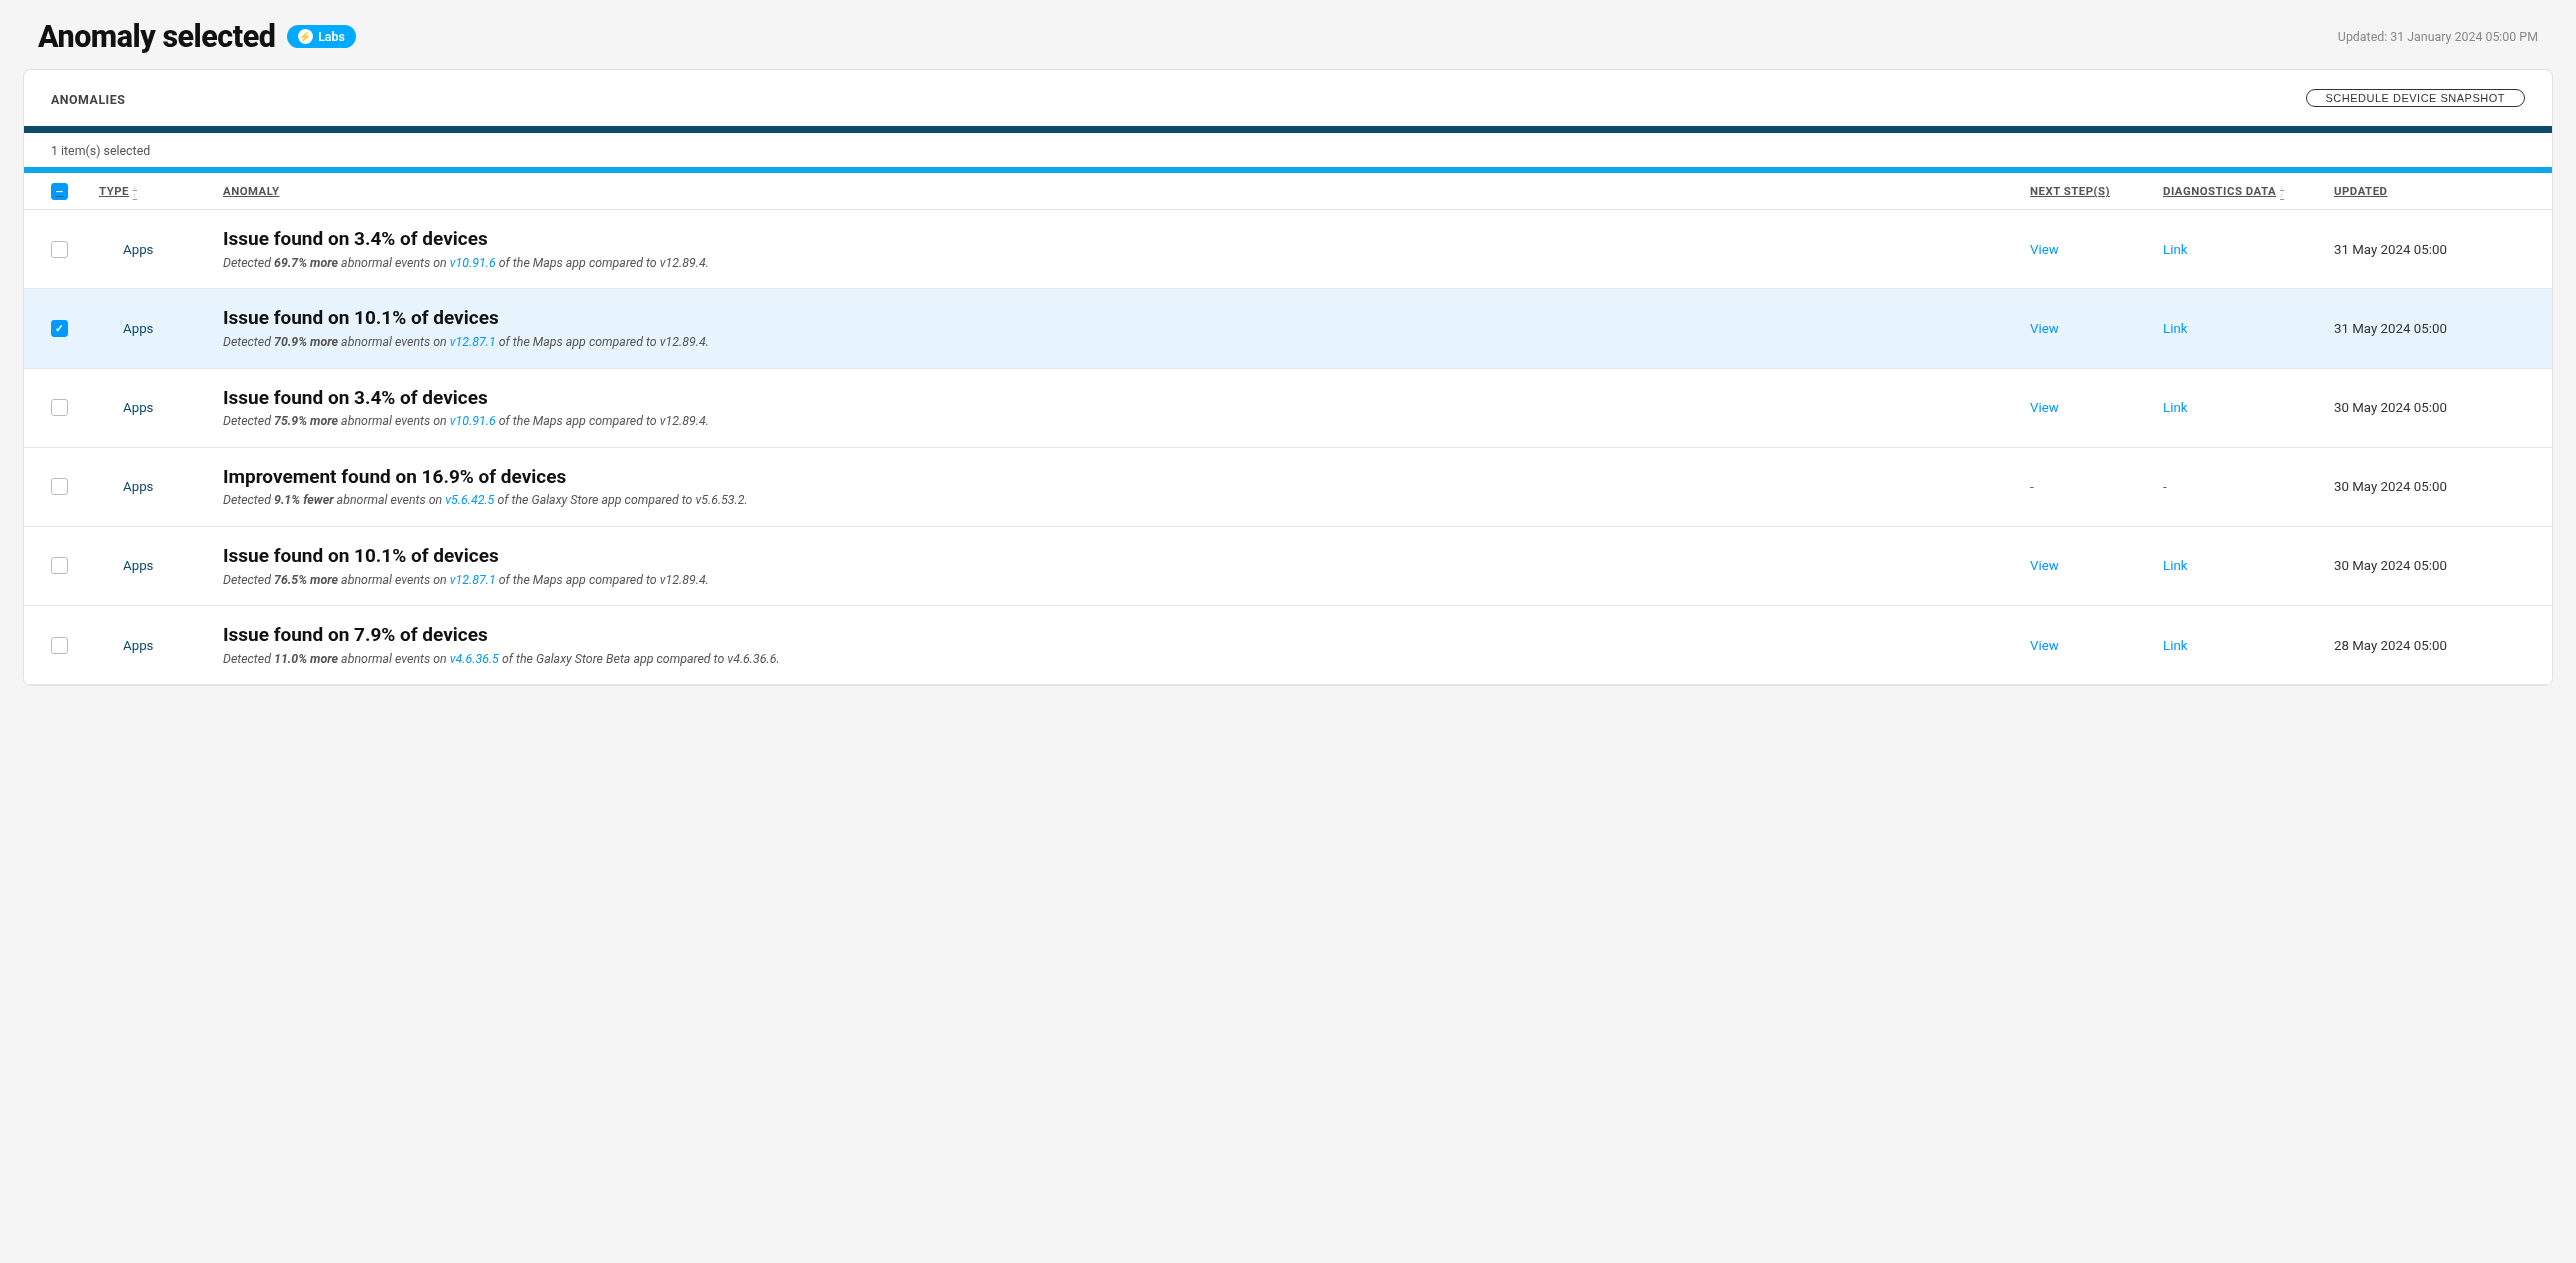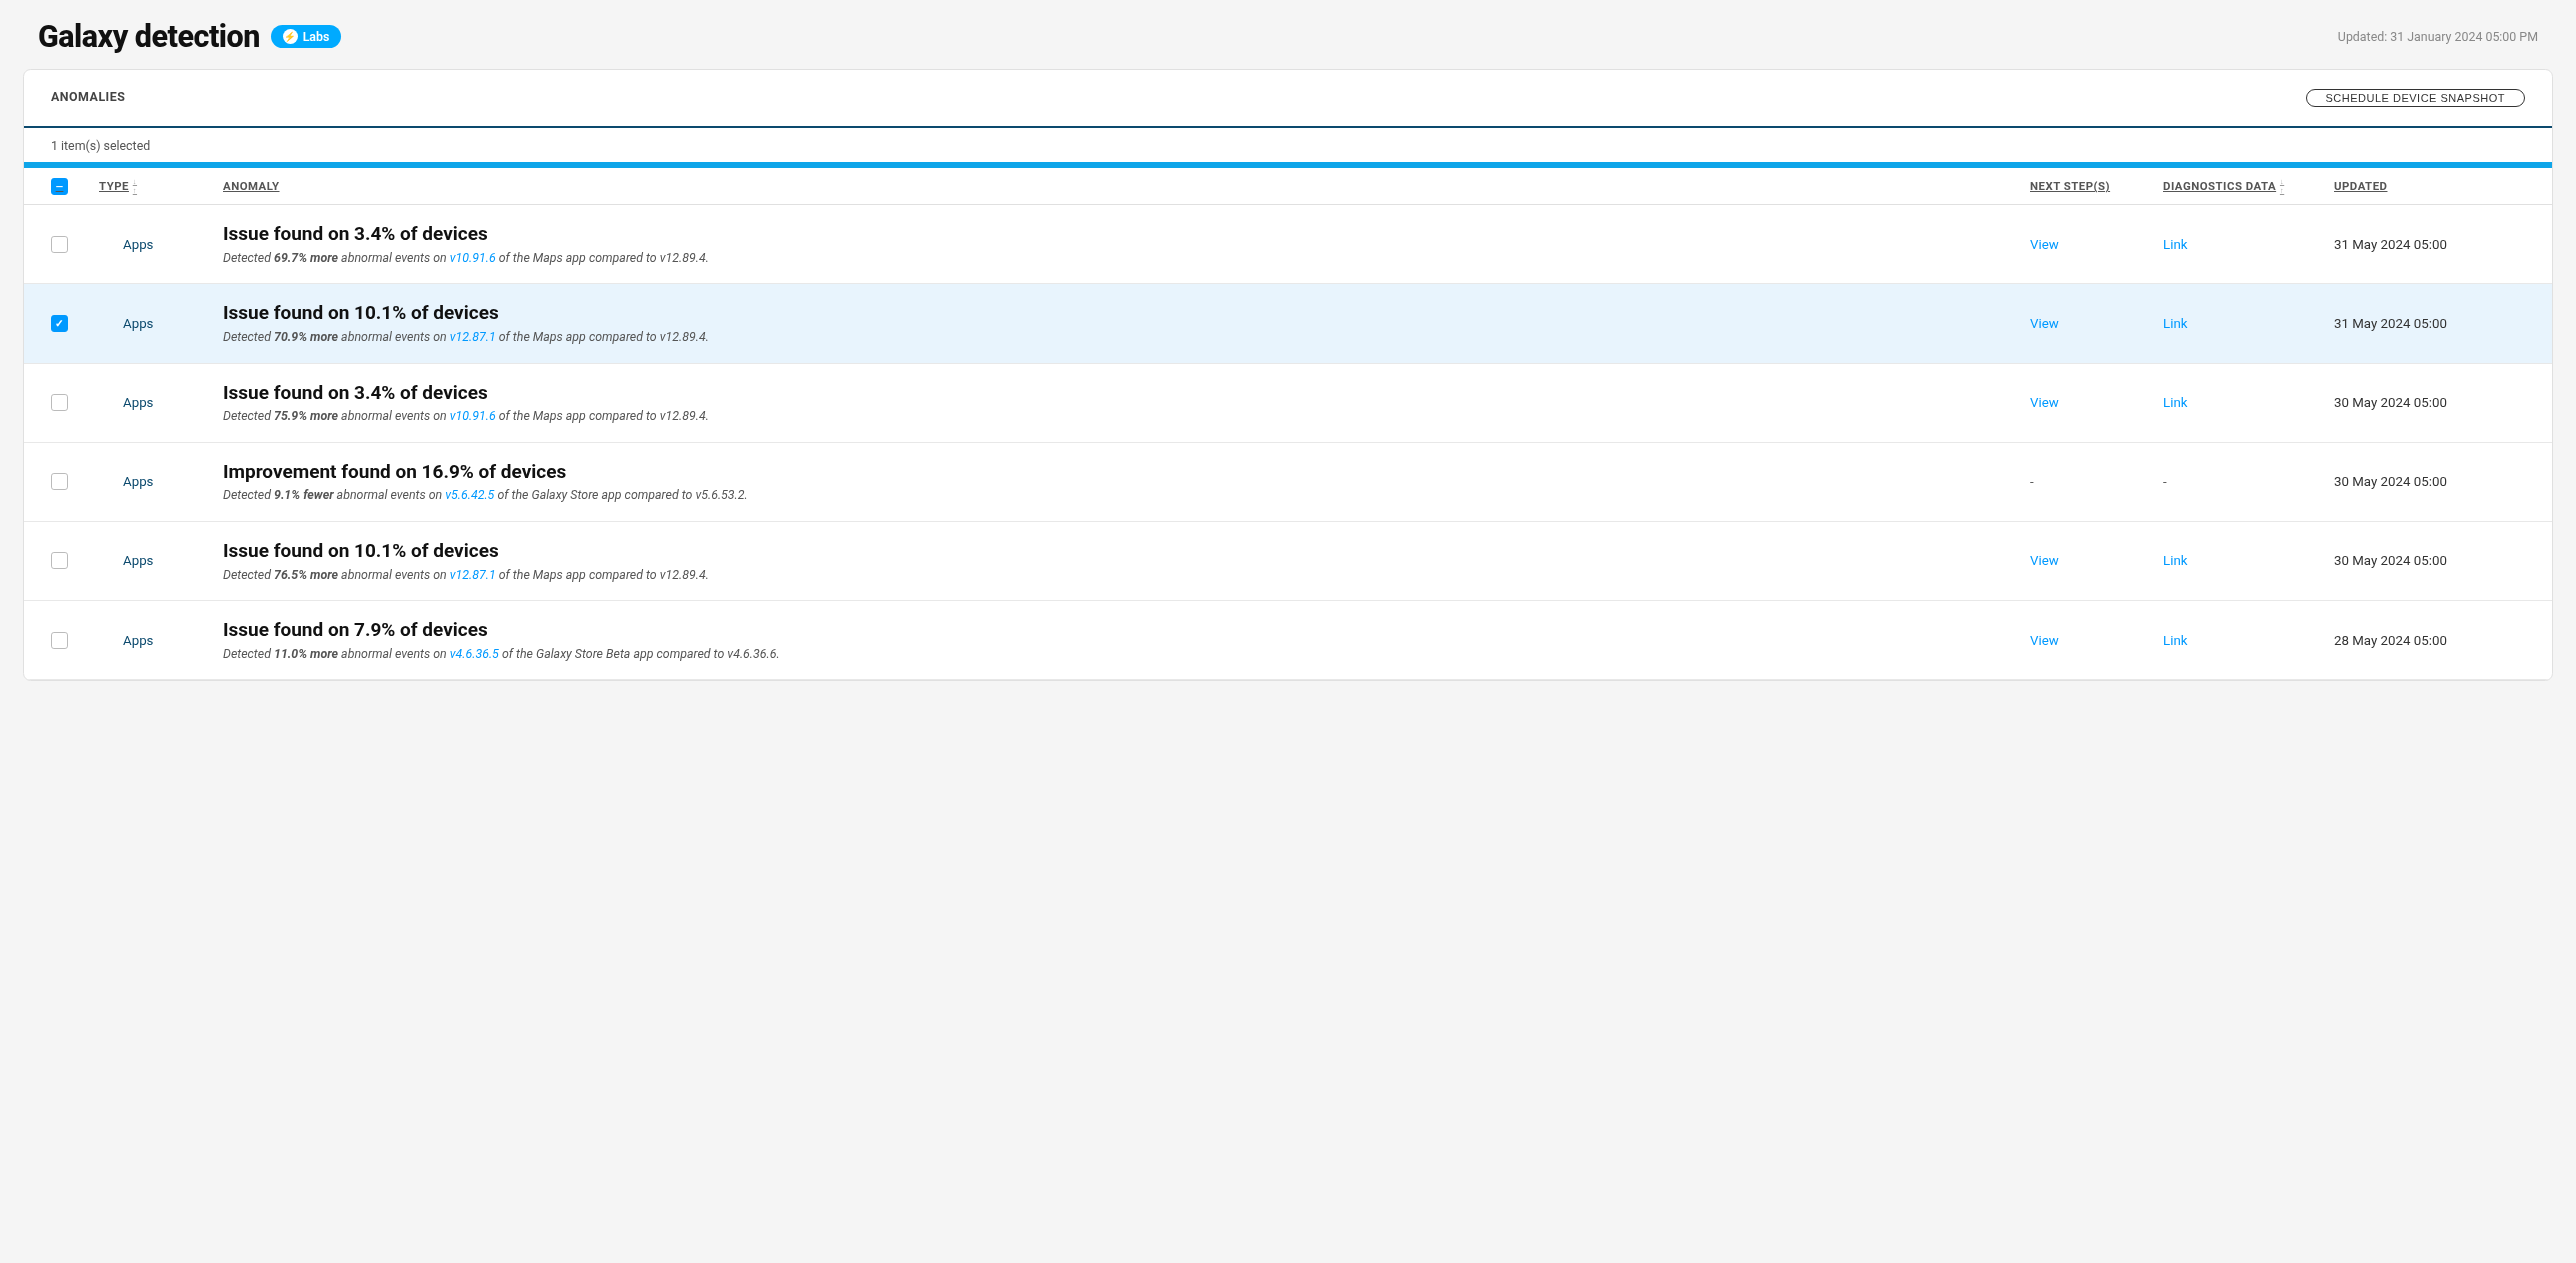--- a/index.html
+++ b/index.html
@@ -56,24 +56,24 @@
     }
     .main-card {
       margin: 0 23px 23px 23px;
       background: white;
       border-radius: 7.6px;
       border: 1px solid #e0e0e0;
       overflow: hidden;
     }
     .card-header {
       display: flex;
-      align-items: flex-start;
+      align-items: flex-end;
       justify-content: space-between;
       padding: 19px 27px;
-      border-bottom: 2px solid #0c4a6e;
+      border-bottom: 7px solid #0c4a6e;
     }
     .section-title {
       font-size: 12.4px;
       font-weight: 700;
       color: #444;
       letter-spacing: 0.5px;
     }
     .schedule-btn {
       border: 1.9px solid #333;
       background: white;
@@ -198,21 +198,21 @@
     .updated-cell {
       font-size: 13.3px;
       color: #333;
     }
   </style>
 </head>
 <body>
 
 <div class="page-header">
   <div class="page-title-area">
-    <h1 class="page-title">Galaxy detection</h1>
+    <h1 class="page-title">Anomaly selected</h1>
     <span class="labs-badge">
       <span class="labs-badge-icon">⚡</span>
       <span>Labs</span>
     </span>
   </div>
   <span class="updated-text">Updated: 31 January 2024 05:00 PM</span>
 </div>
 
 <div class="main-card">
 

